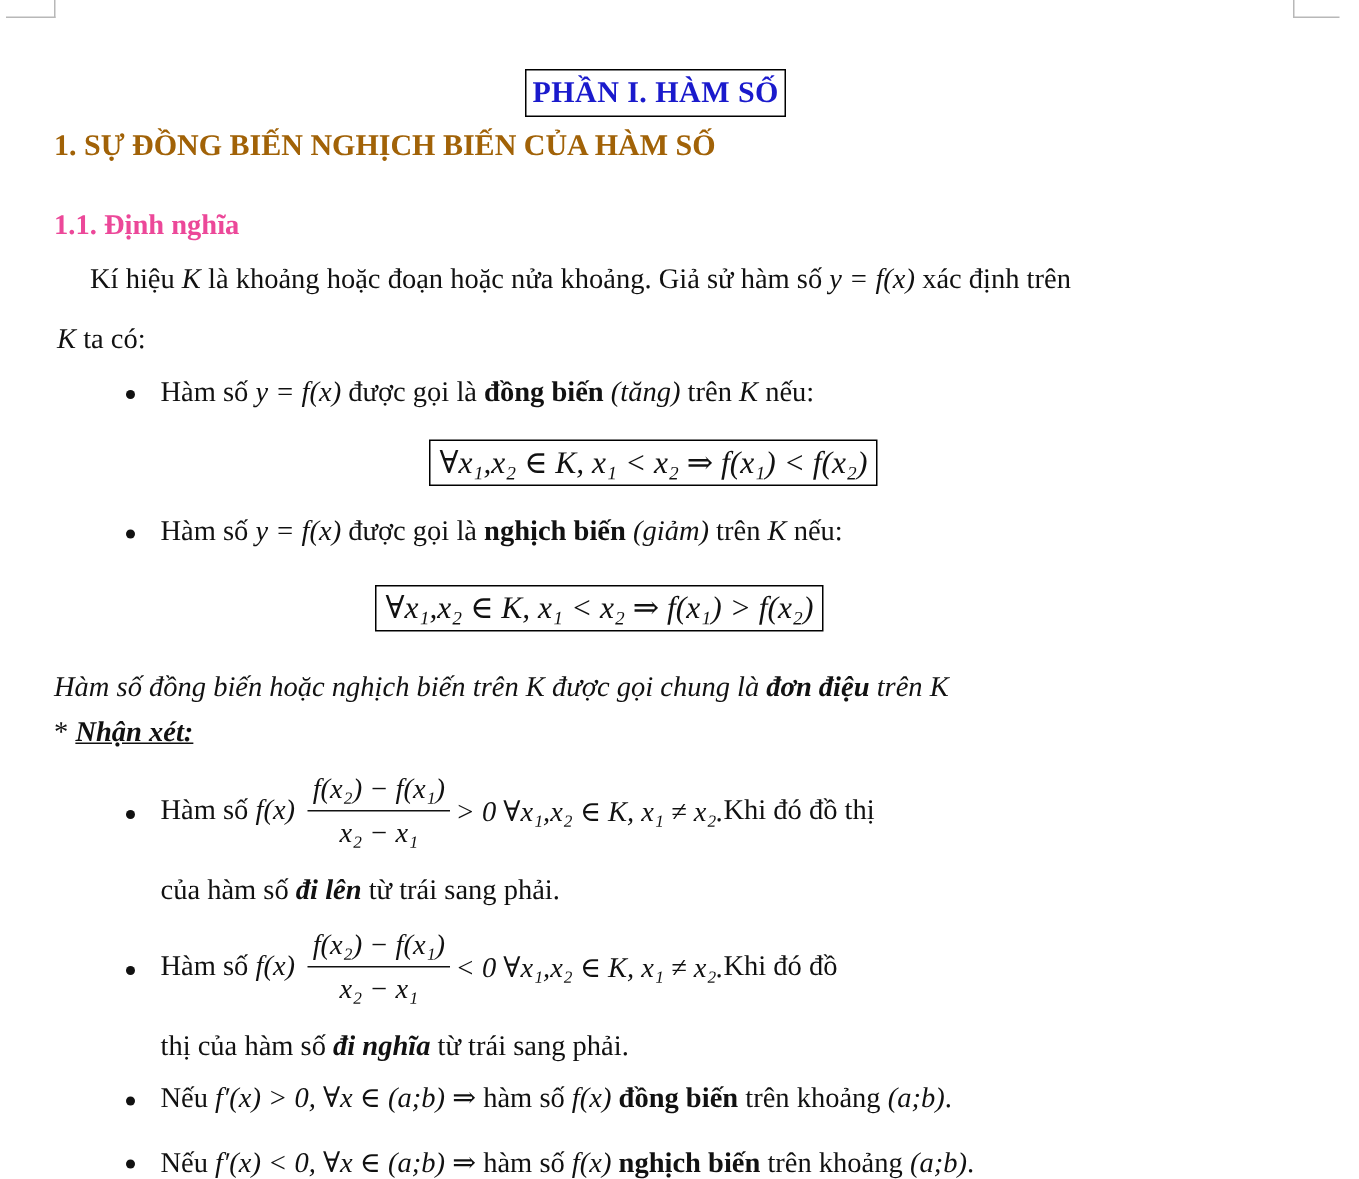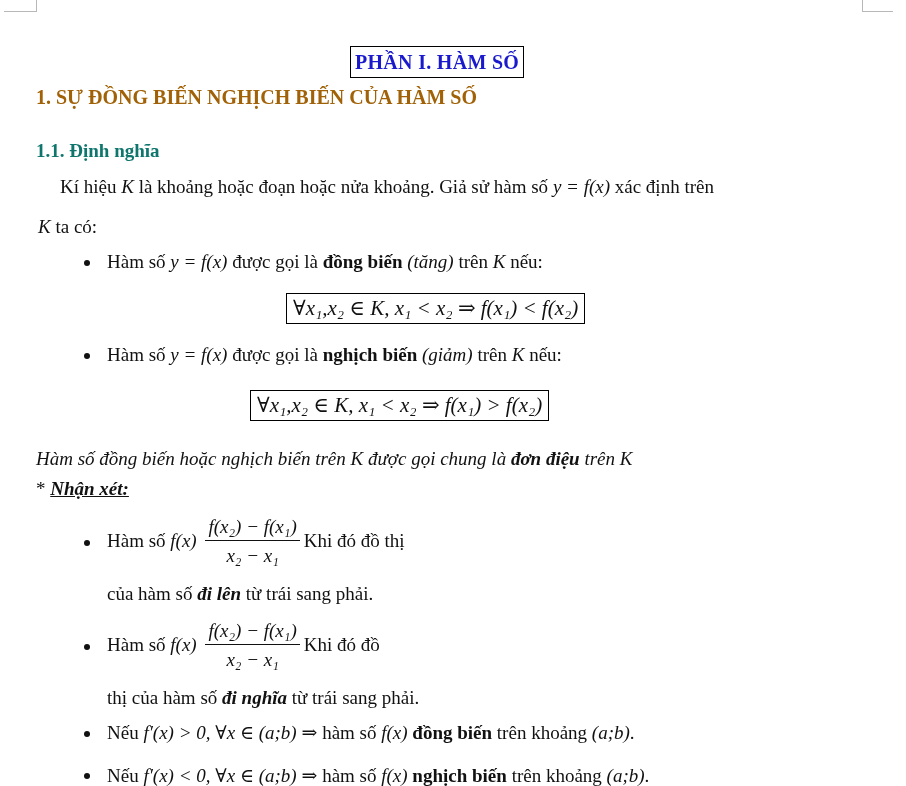--- a/index.html
+++ b/index.html
@@ -5,21 +5,21 @@
     html, body { margin:0; padding:0; background:#ffffff; }
     body { width:906px; height:786px; overflow:hidden; position:relative;
       font-family:"Liberation Serif","DejaVu Serif",serif; color:#111; font-size:19px; }
     .corner { position:absolute; border-color:#b8b8b8; border-style:solid; }
     .corner.tl { left:4px; top:-2px; width:32px; height:13px; border-width:0 1px 1px 0; }
     .corner.tr { left:862px; top:-2px; width:30px; height:13px; border-width:0 0 1px 1px; }
     .abs { position:absolute; white-space:nowrap; }
     .title-box { left:350px; top:13px; border:1.5px solid #000; padding:0 4px;
       font-size:20px; font-weight:bold; color:#1a1acc; line-height:30px; letter-spacing:0.3px;margin-top:33px; }
     .h1 { left:36px; top:86px; font-size:20px; font-weight:bold; color:#a16207; }
-    .h2 { left:36px; top:140px; font-size:19px; font-weight:bold; color:#0f766e; }
+    .h2 { left:36px; top:140px; font-size:19px; font-weight:bold; color:#ec4899; }
     .i { font-style:italic; }
     .b { font-weight:bold; }
     .u { text-decoration:underline; }
     .bullet { display:inline-block; width:6px; height:6px; border-radius:50%; background:#111;
       position:absolute; }
     .formula-box { border:1.5px solid #000; padding:2px 6px; font-size:21px; font-style:italic; }
     .frac { display:inline-block; vertical-align:middle; text-align:center; font-style:italic; margin:0 4px; }
     .frac .num { display:block; border-bottom:1.2px solid #111; padding:0 3px 2px; }
     .frac .den { display:block; padding-top:4px; }
   </style>
@@ -60,34 +60,34 @@
   <span>* </span><span class="b i u">Nhận xét:</span>
 </div>
 
 <span class="bullet" style="left:84px; top:540px;"></span>
 <div class="abs" style="left:107px; top:506px; display:flex; align-items:center; height:70px;">
   <span>Hàm số </span>&nbsp;<span class="i">f(x)</span>&nbsp;
   <span class="frac">
     <span class="num">f(x₂) − f(x₁)</span>
     <span class="den">x₂ − x₁</span>
   </span>
-  <span> Khi đó đồ thị</span>
+  <span class="i"> &gt; 0  ∀x₁,x₂ ∈ K, x₁ ≠ x₂.</span><span> Khi đó đồ thị</span>
 </div>
 <div class="abs" style="left:107px; top:583px;">
   <span>của hàm số </span><span class="b i">đi lên</span><span> từ trái sang phải.</span>
 </div>
 
 <span class="bullet" style="left:84px; top:644px;"></span>
 <div class="abs" style="left:107px; top:610px; display:flex; align-items:center; height:70px;">
   <span>Hàm số </span>&nbsp;<span class="i">f(x)</span>&nbsp;
   <span class="frac">
     <span class="num">f(x₂) − f(x₁)</span>
     <span class="den">x₂ − x₁</span>
   </span>
-  <span>  Khi đó đồ</span>
+  <span class="i"> &lt; 0  ∀x₁,x₂ ∈ K, x₁ ≠ x₂.</span><span>  Khi đó đồ</span>
 </div>
 <div class="abs" style="left:107px; top:687px;">
   <span>thị của hàm số </span><span class="b i">đi nghĩa</span><span>  từ trái sang phải.</span>
 </div>
 
 <span class="bullet" style="left:84px; top:731px;"></span>
 <div class="abs" style="left:107px; top:721px;">
   <span>Nếu </span><span class="i">f′(x) &gt; 0,  ∀x ∈ (a;b) ⇒</span><span> hàm số </span><span class="i">f(x)</span><span class="b"> đồng biến</span><span> trên khoảng </span><span class="i">(a;b)</span><span>.</span>
 </div>
 

